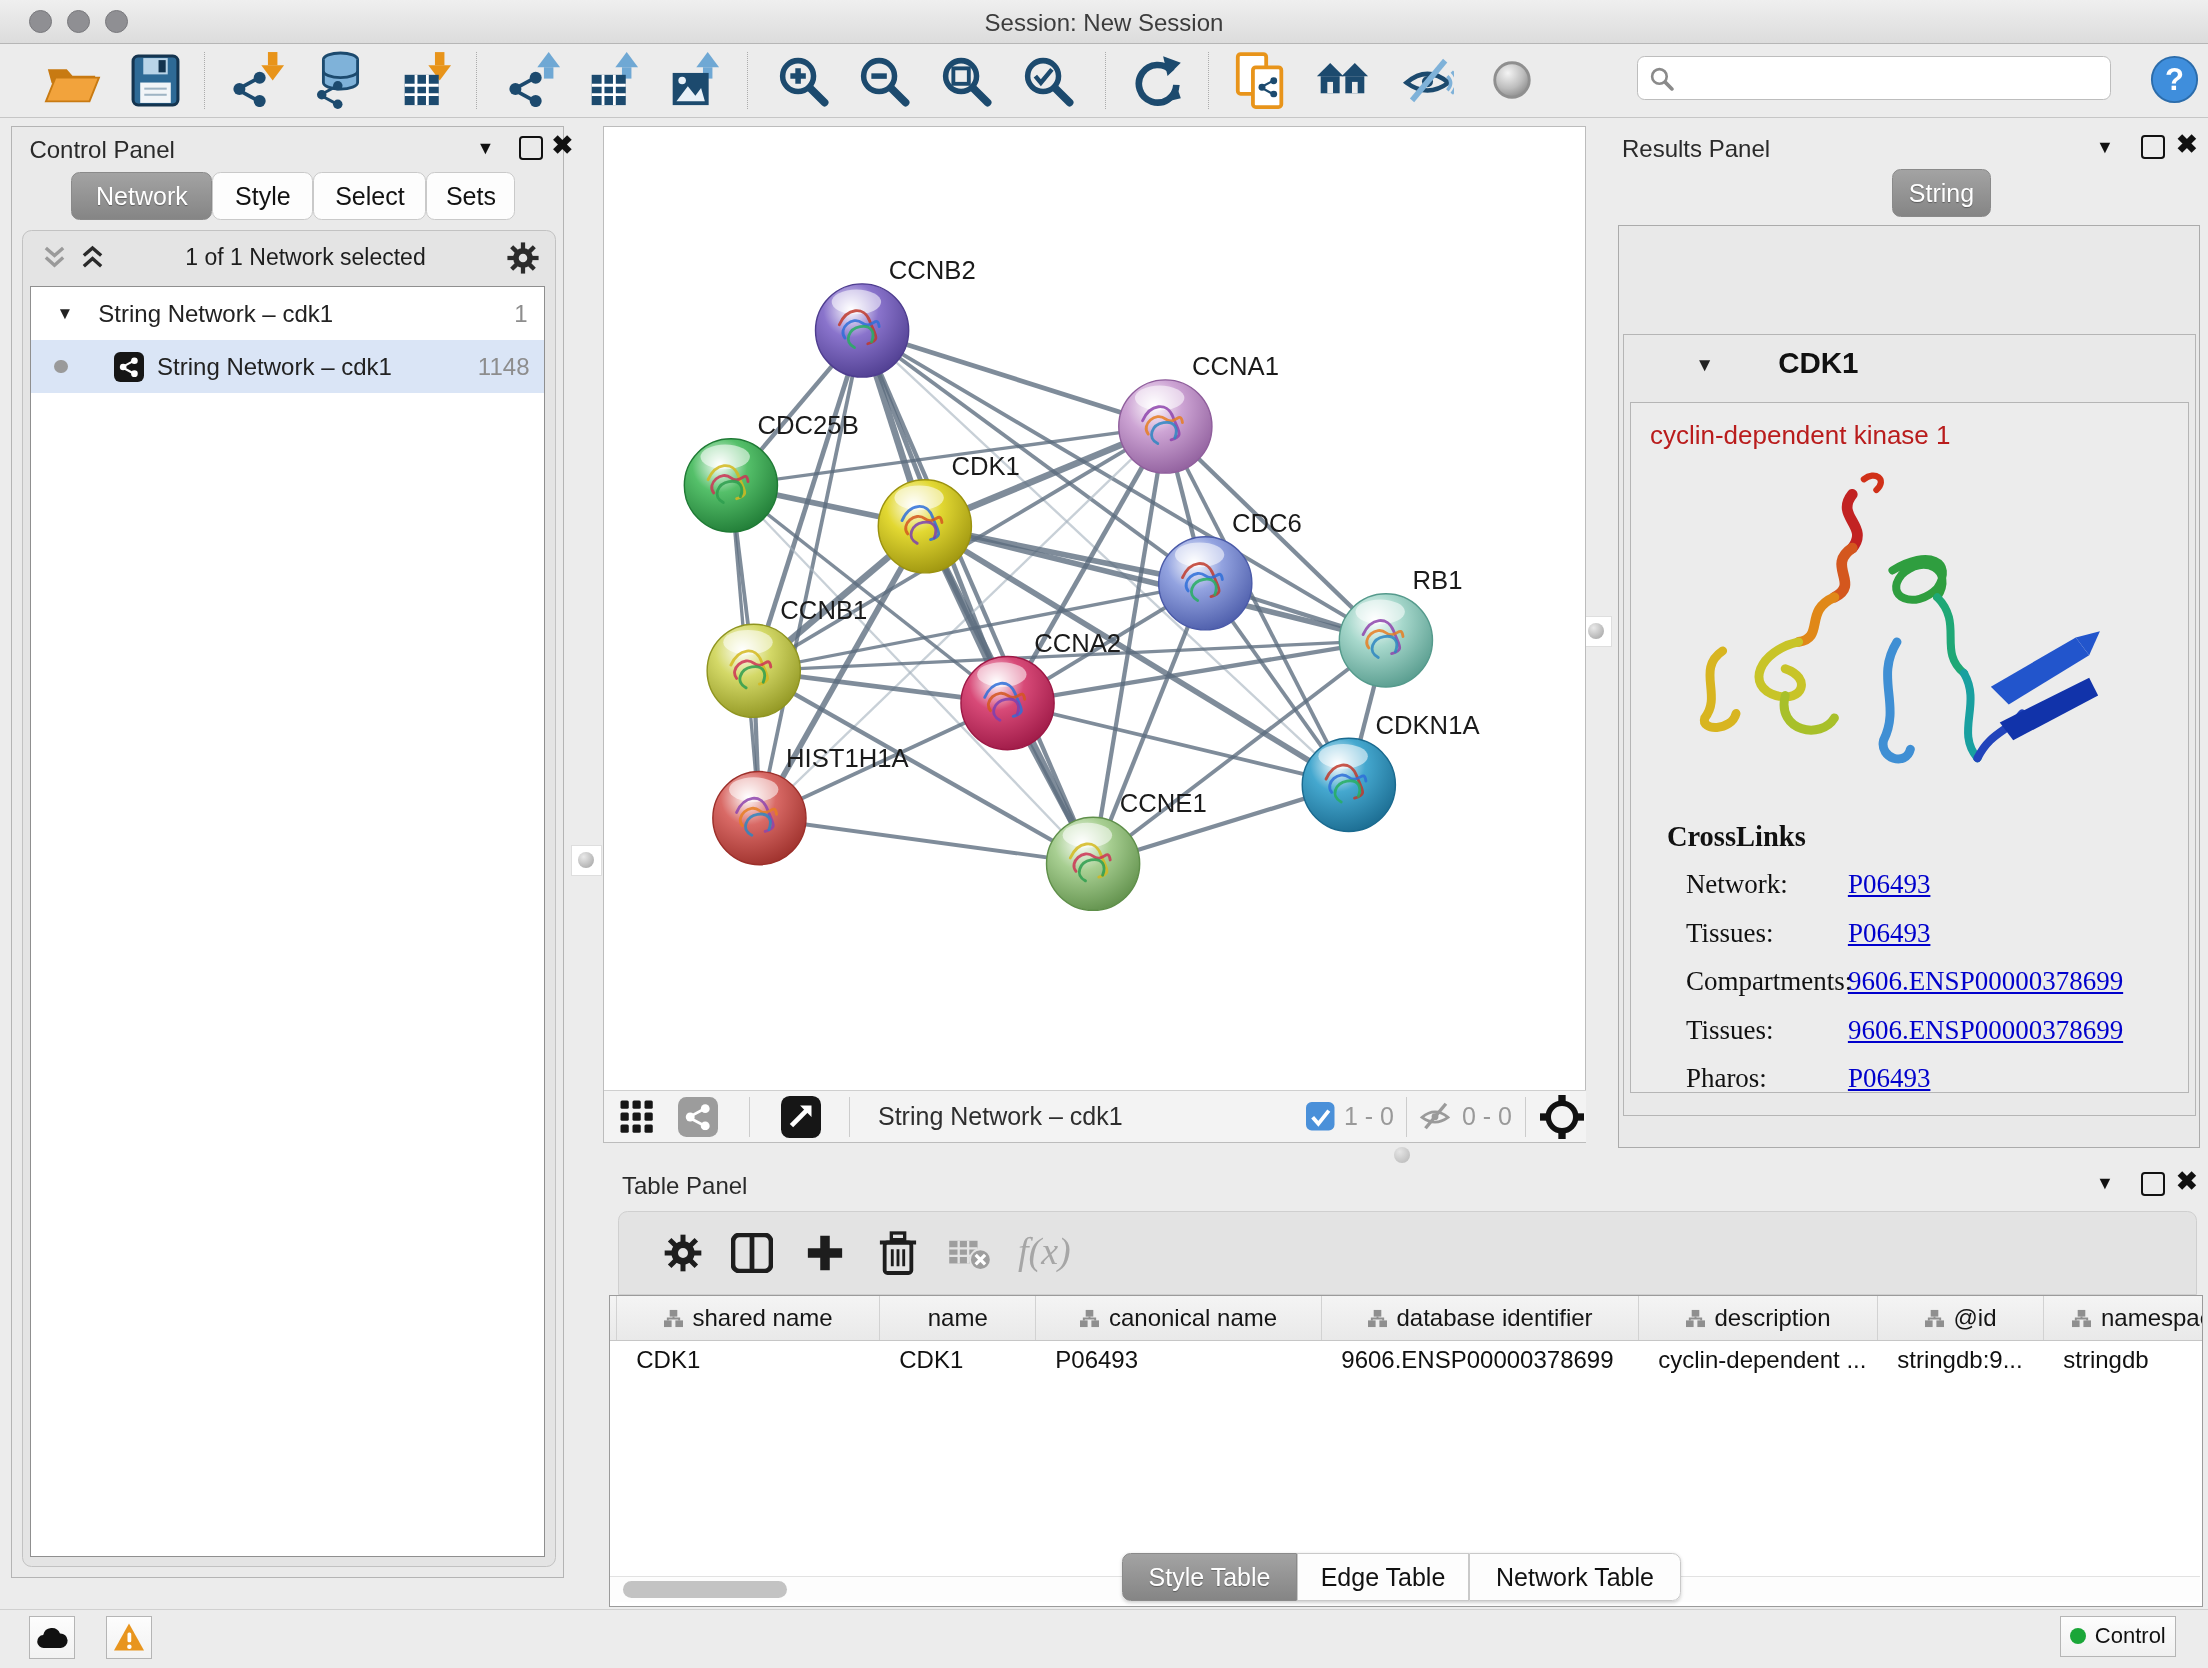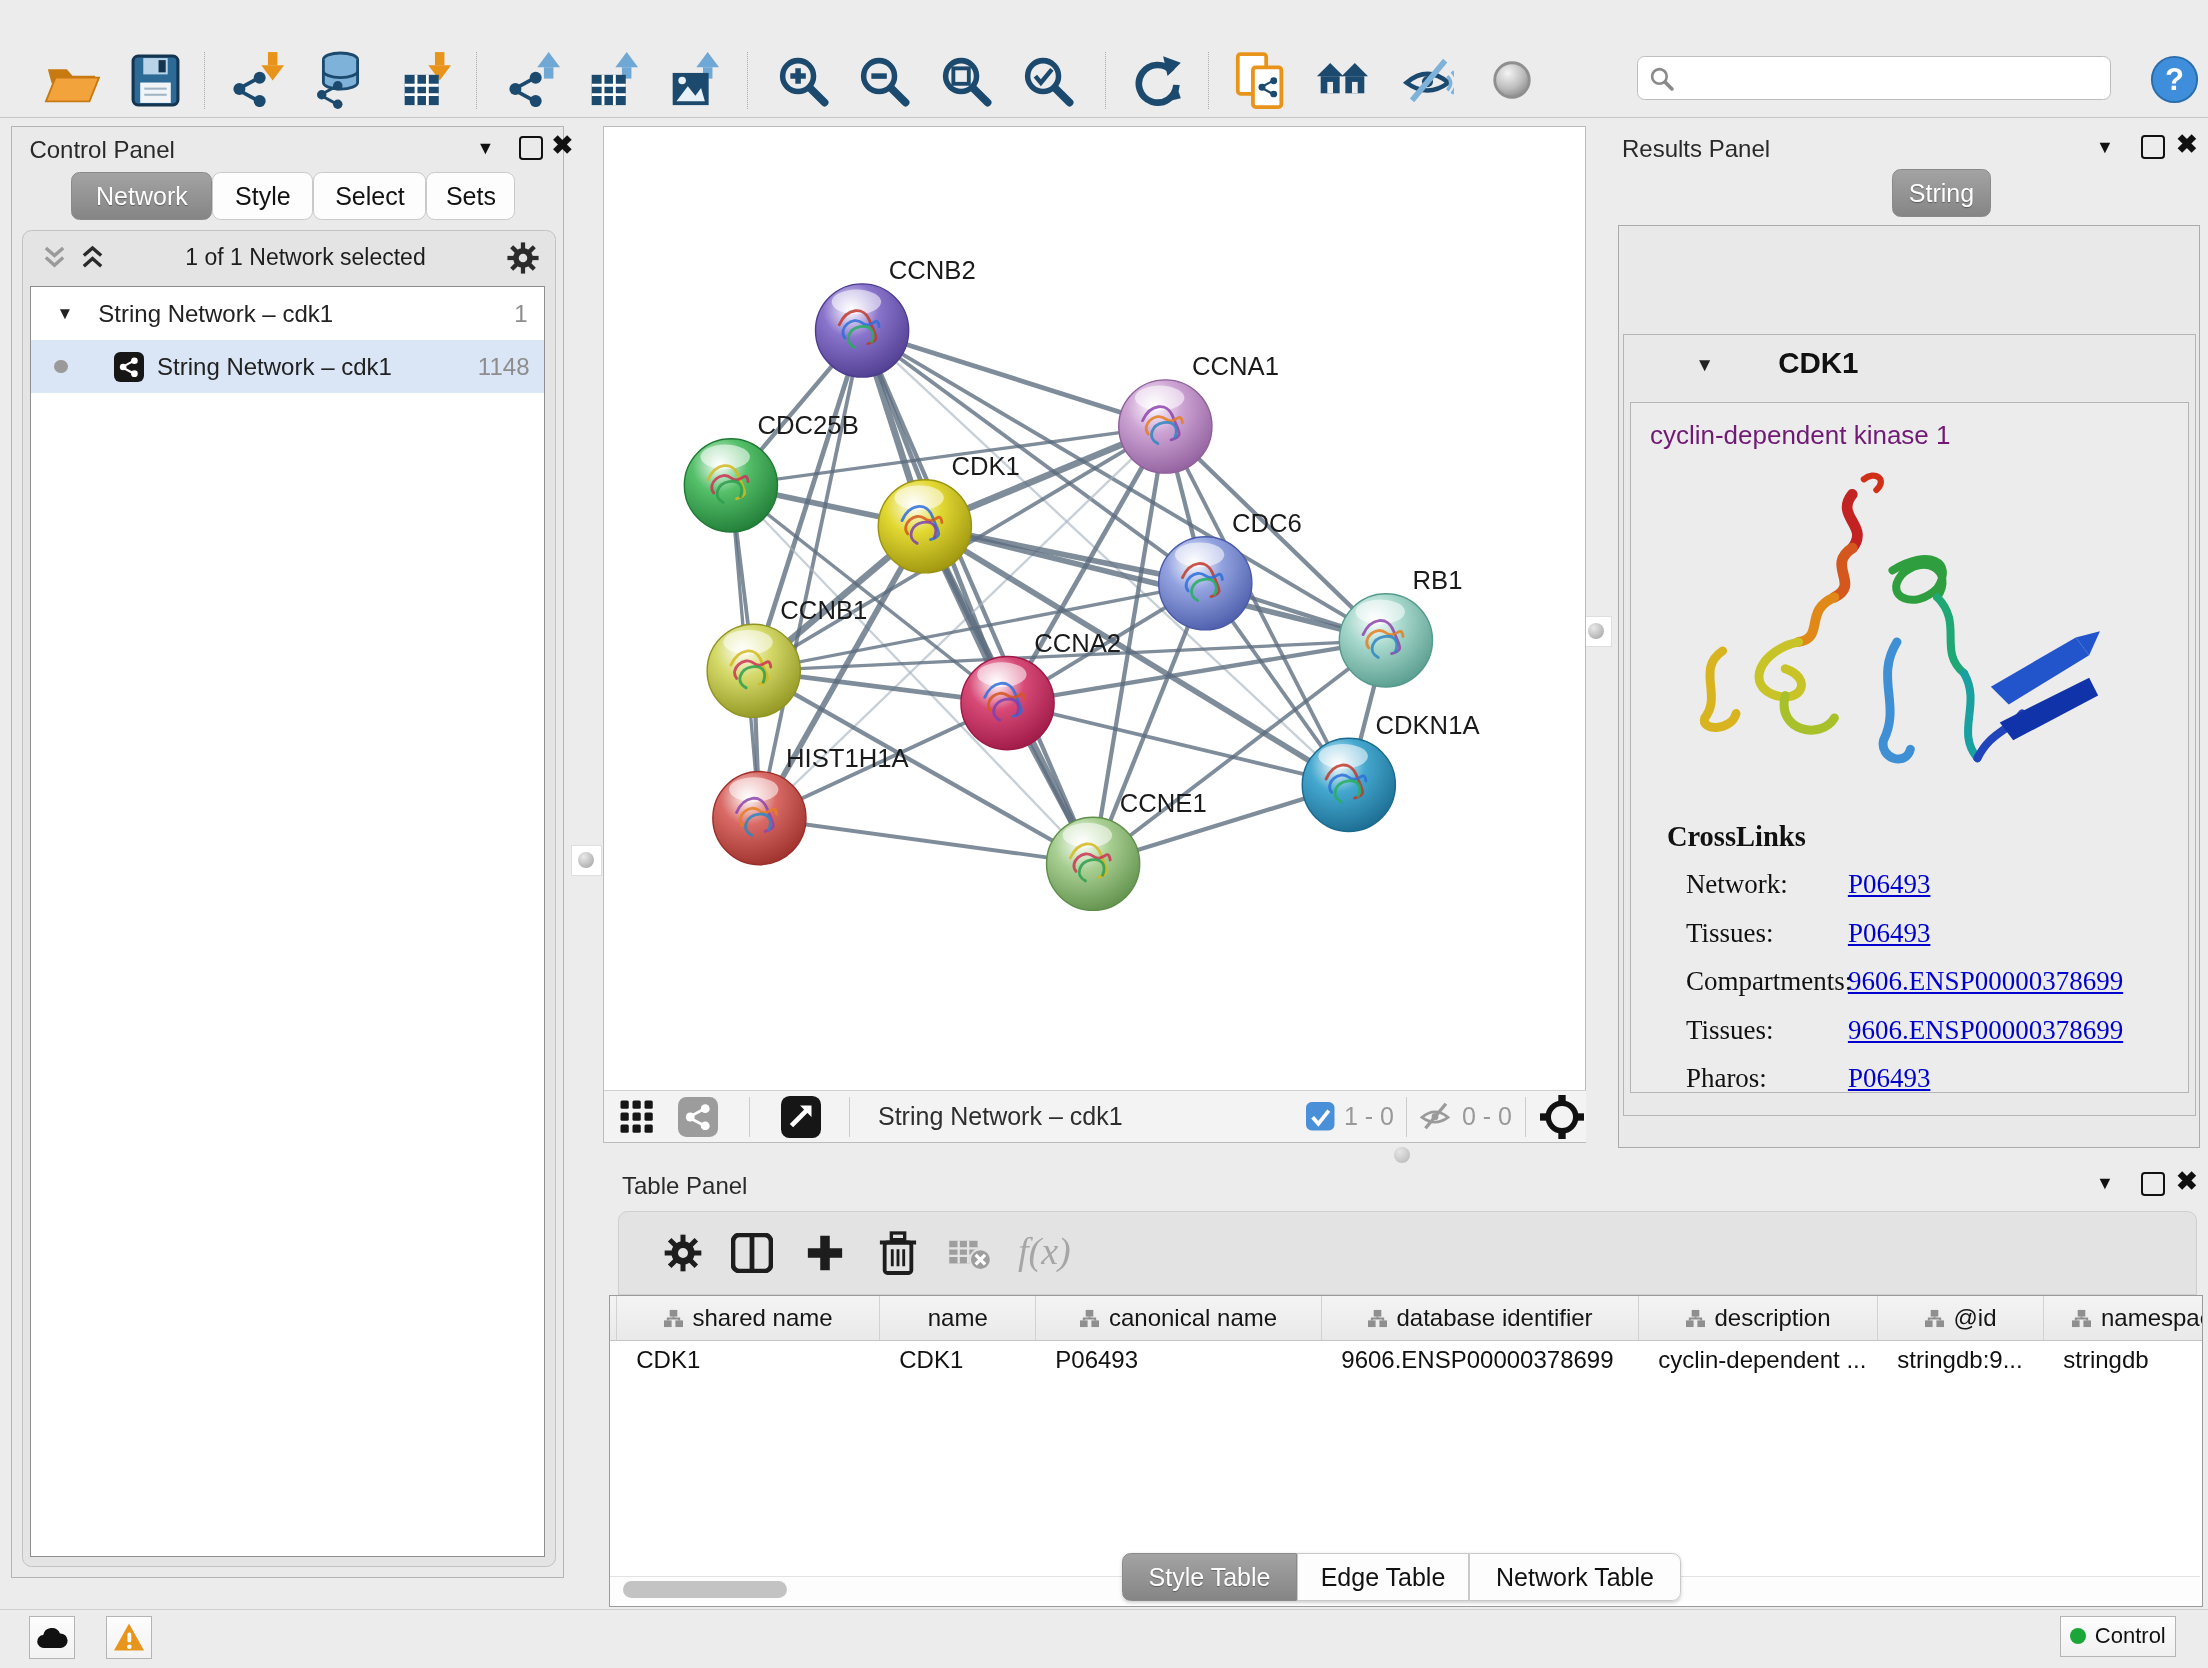--- a/index.html
+++ b/index.html
@@ -109,20 +109,26 @@
     </symbol>
     <symbol id="sym-mag" viewBox="0 0 48 48">
       <circle cx="20" cy="20" r="14" fill="none" stroke="currentColor" stroke-width="5"></circle>
       <line x1="31" y1="31" x2="44" y2="44" stroke="currentColor" stroke-width="7" stroke-linecap="round"></line>
     </symbol>
   </defs>
 </svg>
 
 <div class="win">
 
+  <div class="abs titlebar">
+    <div class="abs tl" style="left:28.5px"></div>
+    <div class="abs tl" style="left:67px"></div>
+    <div class="abs tl" style="left:105px"></div>
+    <div class="abs title-text">Session: New Session</div>
+  </div>
 
   <div class="abs toolbar">
     <svg class="abs" style="left:42px;top:9.5px" width="59" height="53" viewBox="0 0 62 56">
       <path d="M6 16 h20 l6 7 h24 v8 H10 z" fill="#c87a12"></path>
       <path d="M4 50 L14 25 h46 L50 50 z" fill="#f2a33c" stroke="#c87a12" stroke-width="2"></path>
     </svg>
     <svg class="abs" style="left:131px;top:9.5px" width="49" height="53" viewBox="0 0 48 52">
       <rect x="2" y="2" width="44" height="48" rx="5" fill="#2e6a96" stroke="#14344f" stroke-width="3"></rect>
       <rect x="12" y="4" width="24" height="16" fill="#b9d4e8"></rect>
       <rect x="27" y="6" width="7" height="12" fill="#14344f"></rect>
@@ -540,21 +546,21 @@
     <div class="abs ph-caret" style="left:489px;top:10.5px">▼</div>
     <div class="abs ph-restore" style="left:534px;top:8.6px"></div>
     <div class="abs ph-close" style="left:569px;top:7.6px">✖</div>
     <div class="abs tabbtn sel" style="left:285px;top:43px;width:99px">String</div>
 
     <div class="abs rp-content">
       <div class="abs rp-box2">
         <span class="abs" style="left:71px;top:19px;font-size:19px">▼</span>
         <span class="abs" style="left:154px;top:11.4px;font-size:29.5px;font-weight:bold;color:#111">CDK1</span>
         <div class="abs rp-box3">
-          <div class="abs" style="left:19px;top:17px;font-size:26px;color:#701a75">cyclin-dependent kinase 1</div>
+          <div class="abs" style="left:19px;top:17px;font-size:26px;color:#b91c1c">cyclin-dependent kinase 1</div>
           <svg class="abs" style="left:38px;top:59px" width="447" height="342" viewBox="0 0 500 380">
             <g fill="none" stroke-linecap="round">
               <path d="M205,35 C185,60 225,70 205,95" stroke="#c22222" stroke-width="12"></path>
               <path d="M218,18 C230,8 245,18 232,30" stroke="#d03018" stroke-width="7"></path>
               <path d="M205,95 C175,115 215,135 185,150" stroke="#d4571e" stroke-width="12"></path>
               <path d="M185,150 C150,165 175,195 145,200" stroke="#e08818" stroke-width="11"></path>
               <path d="M60,210 C30,230 60,260 40,285 C35,300 70,300 75,280" stroke="#d8b520" stroke-width="10"></path>
               <path d="M145,200 C100,210 85,250 120,260 C150,268 160,240 130,230" stroke="#c8c428" stroke-width="10"></path>
               <path d="M130,260 C120,300 170,310 185,285" stroke="#a8c02a" stroke-width="10"></path>
               <path d="M250,120 C290,95 320,110 300,140 C275,165 240,150 260,125 C285,100 320,120 300,150" stroke="#2f9e3f" stroke-width="9"></path>

